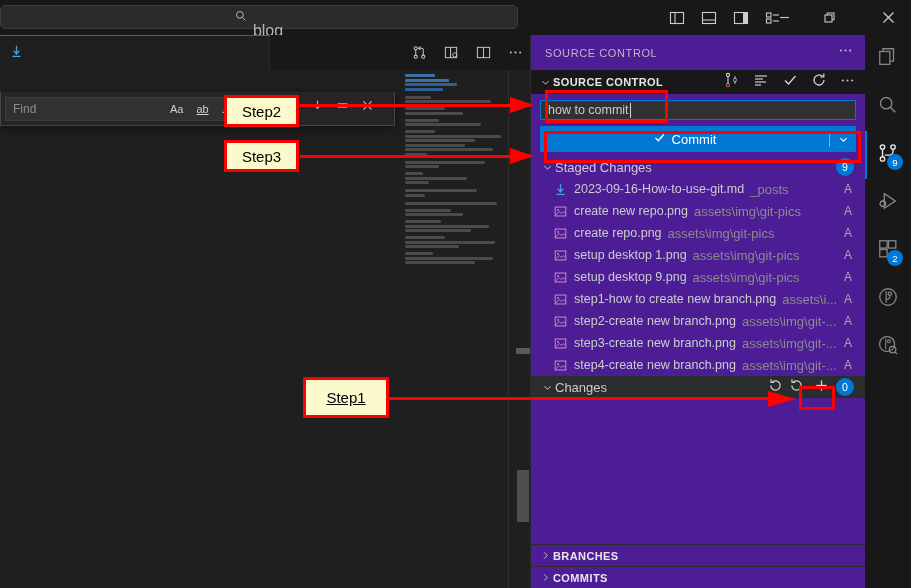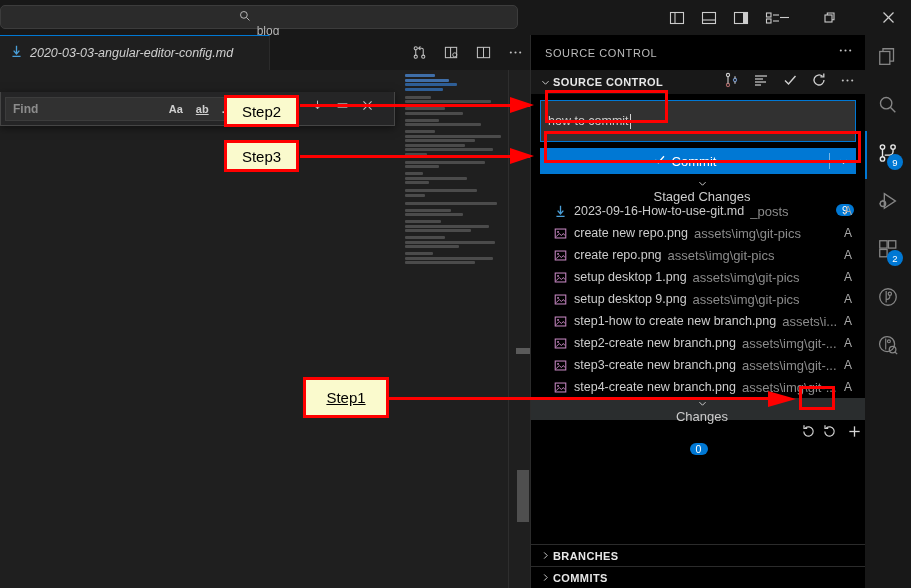--- a/index.html
+++ b/index.html
@@ -14,21 +14,21 @@
   
   .titlebar {
     position: absolute; left: 0; top: 0; width: 911px; height: 35px;
     background: #181818; display: flex; align-items: center;
   }
   .qopen {
     position: absolute; left: 0px; top: 5px; width: 518px; height: 24px;
     background: #2b2b2b; border: 1px solid #3c3c3c; border-radius: 5px;
     display: flex; align-items: center; justify-content: center; gap: 6px;
   }
-  .qopen .lbl { color: #b4b4b4; font-size: 12px; margin-top: 28px; }
+  .qopen .lbl { color: #b4b4b4; font-size: 16px; margin-top: 28px; }
   .layout-icons {
     position: absolute; left: 668px; top: 0; height: 35px;
     display: flex; align-items: center; gap: 14px;
   }
   .licon { width: 18px; height: 18px; display:flex; align-items:center; justify-content:center; }
   .wctl { position: absolute; top: 0; height: 35px; width: 46px;
           display: flex; align-items: center; justify-content: center; }
   .wctl svg { display:block; }
 
   
@@ -70,70 +70,70 @@
   
   .findwidget {
     position: absolute; left: 0px; top: 92px; width: 395px; height: 34px;
     background: #252526; border: 1px solid #454545; border-top:none;
     box-shadow: 0 2px 8px rgba(0,0,0,.5);
     display: flex; align-items: center;
   }
   .find-input {
     position:absolute; left: 4px; top: 5px; width: 232px; height: 24px;
     background: #313131; border: 1px solid #3c3c3c;
-    display:flex; align-items:center; padding: 0 4px; font-weight: bold;
+    display:flex; align-items:center; padding: 0 4px;
   }
   .find-ph { color: #8c8c8c; font-size: 12px; flex: 1; padding-left: 3px;}
   .find-toggles { display: flex; align-items: center; gap: 13px; padding-right: 3px;}
   .ftog { color: #cfcfcf; font-size: 11px; line-height: 1; }
   .ftog.u { text-decoration: underline; }
   .find-btns {
     position:absolute; left: 310px; top: 6px; display: flex; align-items:center; gap: 12px;
   }
 
   
   .scm {
     position: absolute; left: 530px; top: 35px; width: 335px; height: 553px;
-    background: #000000; border-left: 1px solid #2b2b2b;
+    background: #4c1d95; border-left: 1px solid #2b2b2b;
   }
   .scm-title {
     height: 35px; display:flex; align-items:center; justify-content: space-between;
     padding: 0 12px 0 14px;
   }
   .scm-title .t { color: #bbbbbb; font-size: 11px; letter-spacing: .6px; }
   .scm-sec-head {
     height: 24px; display: flex; align-items: center; padding-left: 6px;
     background: #181818;
   }
   .chev { width: 16px; color: #cccccc; font-size: 11px; display:flex; justify-content:center; }
   .scm-sec-head .t { color: #e7e7e7; font-size: 11px; font-weight: bold; letter-spacing:.4px; }
   .scm-sec-actions { margin-left: auto; display:flex; align-items:center; gap: 13px; padding-right: 10px; }
 
   .commit-input-wrap { padding: 6px 9px 0 9px; }
   .commit-input {
-    height: 42px; background: #313131; border: 1px solid #0078d4;
+    height: 20px; background: #313131; border: 1px solid #0078d4;
     display: flex; align-items: center; padding: 0 7px;
   }
   .commit-input .v { color: #cccccc; font-size: 12.5px; }
   .caret { display:inline-block; width:1px; height:15px; background:#d4d4d4; margin-left:1px; vertical-align:-3px;}
 
   .commit-btn-wrap { padding: 6px 9px 0 9px; }
   .commit-btn {
     height: 26px; background: #0078d4; color:#fff; display:flex; align-items:center;
     position: relative;
   }
   .commit-btn .lbl {
     flex:1; text-align:center; font-size: 13px; color:#ffffff;
     display:flex; align-items:center; justify-content:center; gap:6px;
   }
   .commit-btn .sep { width:1px; height:16px; background: rgba(255,255,255,.45); }
   .commit-btn .drop { width: 26px; display:flex; align-items:center; justify-content:center; color:#fff; font-size:11px;}
 
   .group-head {
-    height: 22px; display:flex; align-items:center; padding-left: 8px; margin-top:4px;flex-direction:column;
+    height: 22px; display:flex; align-items:center; padding-left: 8px; margin-top:4px;
   }
   .group-head .t { color: #cccccc; font-size: 13px; }
   .group-head.sel { background: #2a2d2e; }
   .badge {
     min-width: 18px; height: 18px; border-radius: 9px; background: #0078d4; color:#fff;
     font-size: 10.5px; display:flex; align-items:center; justify-content:center;
     padding: 0 5px; margin-left:auto; margin-right: 11px;
   }
   .group-actions { margin-left:auto; display:flex; align-items:center; gap: 6px; }
 
@@ -247,21 +247,20 @@
     </div>
   </div>
 
   <div class="tabbar">
     <div class="tab">
       <span>
         <svg width="13" height="13" viewBox="0 0 16 16">
             <path d="M8 1v9M4.5 7 8 11l3.5-4M3 14h10" stroke="#4a9fd8" fill="none" stroke-width="1.6"></path>
           </svg>
       </span>
-      <span class="tname">2020-03-03-angular-editor-config.md</span>
     </div>
     <div class="editor-actions">
       <span class="licon">
         <svg width="15" height="15" viewBox="0 0 16 16">
             <circle cx="4" cy="3.5" r="1.7" stroke="#c2c2c2" fill="none" stroke-width="1.1"></circle>
             <circle cx="4" cy="12.5" r="1.7" stroke="#c2c2c2" fill="none" stroke-width="1.1"></circle>
             <line x1="4" y1="5.2" x2="4" y2="10.8" stroke="#c2c2c2" stroke-width="1.1"></line>
             <circle cx="12" cy="12.5" r="1.7" stroke="#c2c2c2" fill="none" stroke-width="1.1"></circle>
             <path d="M12 10.8V5a1.6 1.6 0 0 0-1.6-1.6H7.5" stroke="#c2c2c2" fill="none" stroke-width="1.1"></path>
             <polyline points="9,1.6 7,3.4 9,5.2" stroke="#c2c2c2" fill="none" stroke-width="1.1"></polyline>

